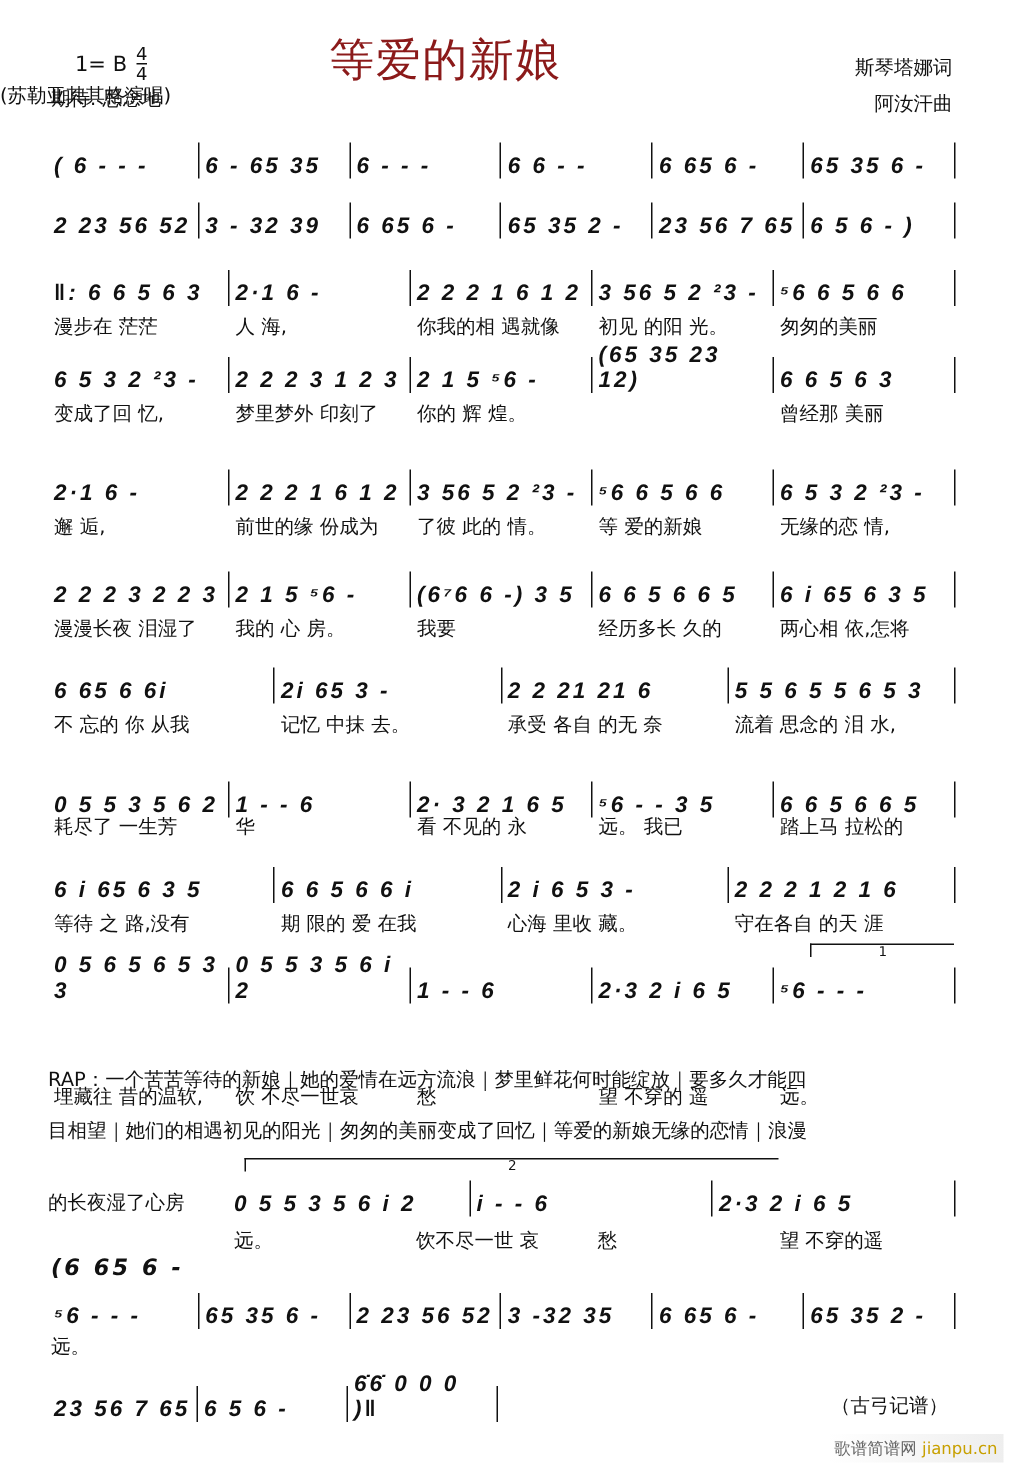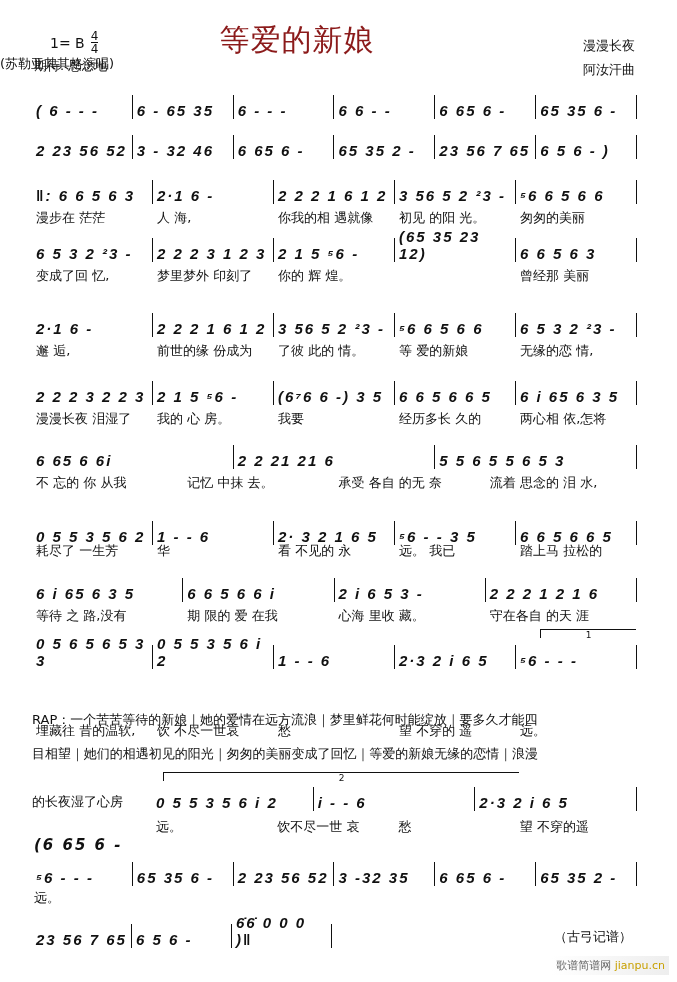--- a/index.html
+++ b/index.html
@@ -33,39 +33,39 @@
 <div class="abs subtitle">(苏勒亚其其格演唱)</div>
 <div class="abs key">
   <span>1= B</span>
   <span class="frac">
     <span>4</span>
     <span>4</span>
   </span>
 </div>
 <div class="abs mood">期待. 思念地</div>
 <div class="abs credits">
-  <div>漫漫长夜</div>
+  <div>斯琴塔娜词</div>
   <div>阿汝汗曲</div>
 </div>
 
 <div id="systems">
     <div class="row" style="top: 95px; height: 24px;">
       <div class="notes">
         <div class="bar">( 6 - - -</div>
         <div class="bar">6 - 65 35</div>
         <div class="bar">6 - - -</div>
         <div class="bar">6 6 - -</div>
         <div class="bar">6 65 6 -</div>
         <div class="bar">65 35 6 -</div>
       </div>
     </div>
     <div class="row" style="top: 135px; height: 24px;">
       <div class="notes">
         <div class="bar">2 23 56 52</div>
-        <div class="bar">3 - 32 46</div>
+        <div class="bar">3 - 32 39</div>
         <div class="bar">6 65 6 -</div>
         <div class="bar">65 35 2 -</div>
         <div class="bar">23 56 7 65</div>
         <div class="bar">6 5 6 - )</div>
       </div>
     </div>
     <div class="row" style="top: 180px; height: 24px;">
       <div class="notes">
         <div class="bar">‖: 6 6 5 6 3</div>
         <div class="bar">2·1 6 -</div>
@@ -125,20 +125,21 @@
     <div class="lyric" style="top: 410px;">
       <span>漫漫长夜 泪湿了</span>
       <span>我的 心 房。</span>
       <span>我要</span>
       <span>经历多长 久的</span>
       <span>两心相 依,怎将</span>
     </div>
     <div class="row" style="top: 445px; height: 24px;">
       <div class="notes">
         <div class="bar">6 65 6 6i</div>
+        <div class="bar">2i 65 3 -</div>
         <div class="bar">2 2 21 21 6</div>
         <div class="bar">5 5 6 5 5 6 5 3</div>
       </div>
     </div>
     <div class="lyric" style="top: 474px;">
       <span>不 忘的 你 从我</span>
       <span>记忆 中抹 去。</span>
       <span>承受 各自 的无 奈</span>
       <span>流着 思念的 泪 水,</span>
     </div>

